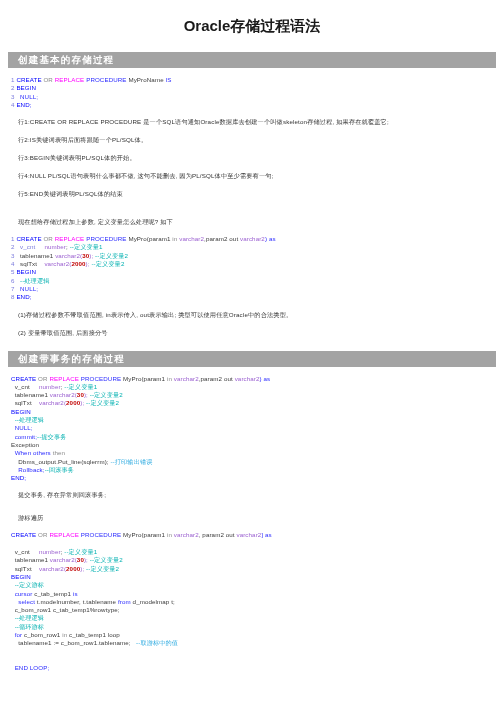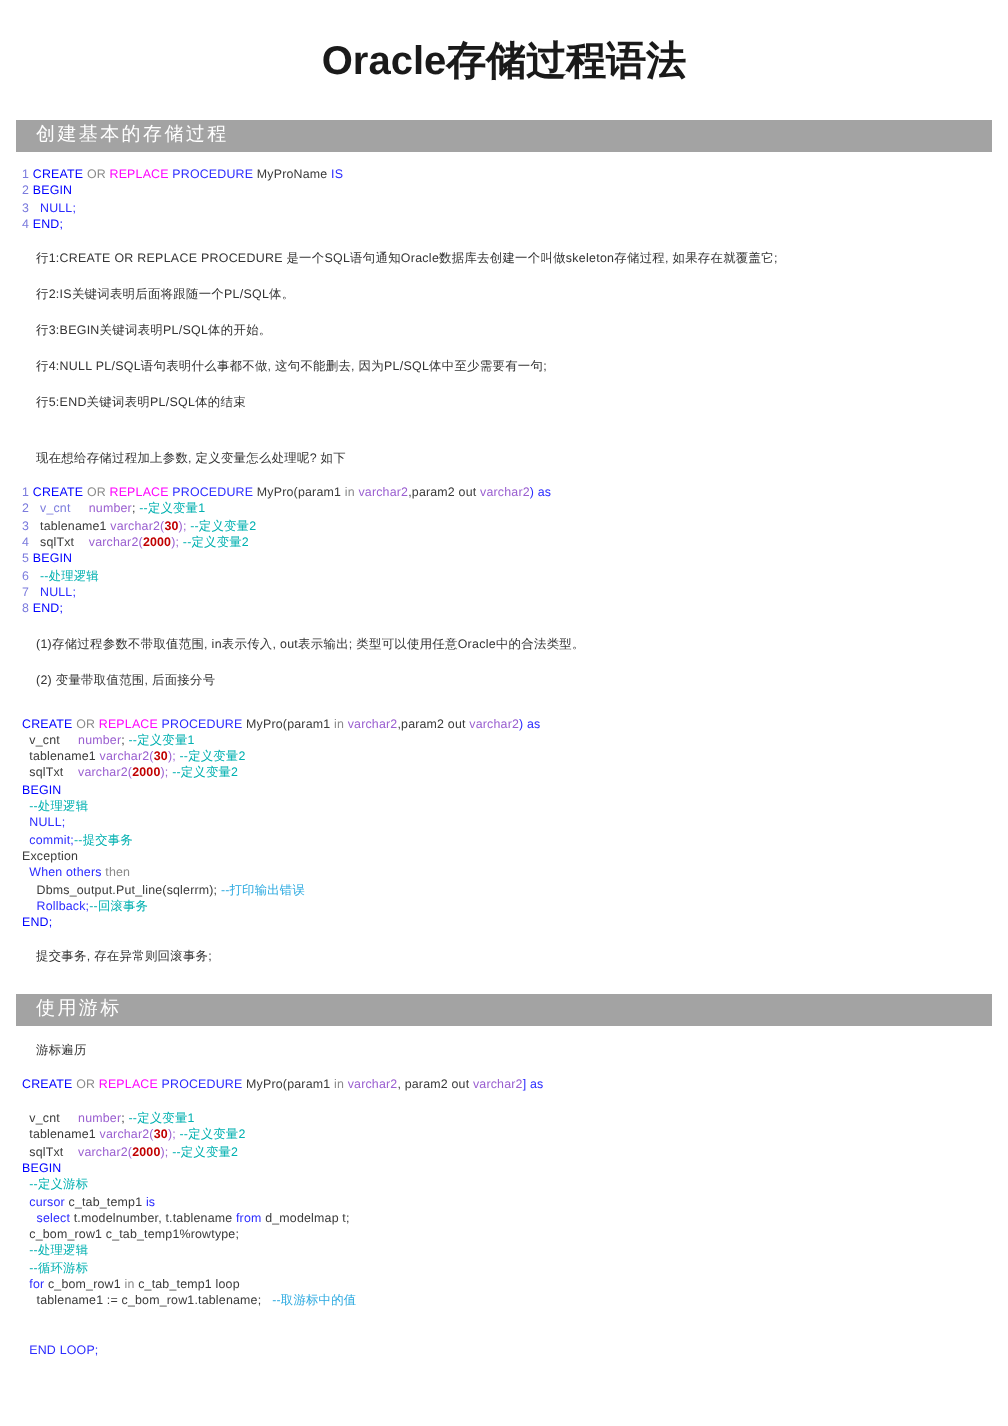--- a/index.html
+++ b/index.html
@@ -15,31 +15,31 @@
     overflow: hidden;
     position: relative;
   }
   .page {
     width: 504px;
     box-sizing: border-box;
     padding: 0 8px;
   }
   .page-title {
     text-align: center;
-    font-size: 20px;
+    font-size: 15px;
     font-weight: bold;
     color: #1a1a1a;
     margin: 17px 0 16px 0;
     letter-spacing: 0px;
   }
   .section-header {
     background: #a3a3a3;
     color: #ffffff;
     font-size: 9.5px;
-    font-weight: normal;
+    font-weight: bold;
     line-height: 16px;
     height: 16px;
     padding: 0 0 0 10px;
     margin: 0 0 8px 0;
     letter-spacing: 1.2px;
     box-sizing: border-box;
   }
   .para {
     font-size: 6.2px;
     color: #333333;
@@ -97,38 +97,38 @@
 <span class="ln">4   </span><span class="id">sqlTxt    </span><span class="type">varchar2(</span><span class="num">2000</span><span class="type">); </span><span class="cmt">--定义变量2</span>
 <span class="ln">5 </span><span class="kw">BEGIN</span>
 <span class="ln">6   </span><span class="cmt">--处理逻辑</span>
 <span class="ln">7   </span><span class="kw2">NULL;</span>
 <span class="ln">8 </span><span class="kw">END;</span></div>
   <div class="para">(1)存储过程参数不带取值范围, in表示传入, out表示输出; 类型可以使用任意Oracle中的合法类型。</div>
   <div class="para">(2) 变量带取值范围, 后面接分号</div>
 
   <div class="spacer-sm"></div>
 
+  <div class="section-header">创建带事务的存储过程</div>
   <div class="code"><span class="kw">CREATE </span><span class="gray">OR </span><span class="mag">REPLACE </span><span class="kw2">PROCEDURE </span><span class="id">MyPro(param1 </span><span class="gray">in </span><span class="type">varchar2</span><span class="id">,param2 out </span><span class="type">varchar2</span><span class="kw2">) as</span>
 <span class="id">  v_cnt     </span><span class="type">number</span><span class="id">; </span><span class="cmt">--定义变量1</span>
 <span class="id">  tablename1 </span><span class="type">varchar2(</span><span class="num">30</span><span class="type">); </span><span class="cmt">--定义变量2</span>
 <span class="id">  sqlTxt    </span><span class="type">varchar2(</span><span class="num">2000</span><span class="type">); </span><span class="cmt">--定义变量2</span>
 <span class="kw">BEGIN</span>
 <span class="id">  </span><span class="cmt">--处理逻辑</span>
 <span class="kw2">  NULL;</span>
 <span class="kw2">  commit;</span><span class="cmt">--提交事务</span>
 <span class="id">Exception</span>
 <span class="kw2">  When others </span><span class="gray">then</span>
 <span class="id">    Dbms_output.Put_line(sqlerrm); </span><span class="cmt2">--打印输出错误</span>
 <span class="kw2">    Rollback;</span><span class="cmt">--回滚事务</span>
 <span class="kw">END;</span></div>
   <div class="para">提交事务, 存在异常则回滚事务;</div>
 
   <div class="spacer-sm"></div>
 
-  <div class="section-header">使用游标</div>
   <div class="para">游标遍历</div>
   <div class="code"><span class="kw">CREATE </span><span class="gray">OR </span><span class="mag">REPLACE </span><span class="kw2">PROCEDURE </span><span class="id">MyPro(param1 </span><span class="gray">in </span><span class="type">varchar2</span><span class="id">, param2 out </span><span class="type">varchar2</span><span class="kw2">] as</span>
 <span class="id"></span>
 <span class="id">  v_cnt     </span><span class="type">number</span><span class="id">; </span><span class="cmt">--定义变量1</span>
 <span class="id">  tablename1 </span><span class="type">varchar2(</span><span class="num">30</span><span class="type">); </span><span class="cmt">--定义变量2</span>
 <span class="id">  sqlTxt    </span><span class="type">varchar2(</span><span class="num">2000</span><span class="type">); </span><span class="cmt">--定义变量2</span>
 <span class="kw">BEGIN</span>
 <span class="id">  </span><span class="cmt">--定义游标</span>
 <span class="kw2">  cursor </span><span class="id">c_tab_temp1 </span><span class="kw2">is</span>
 <span class="kw2">    select </span><span class="id">t.modelnumber, t.tablename </span><span class="kw2">from </span><span class="id">d_modelmap t;</span>

